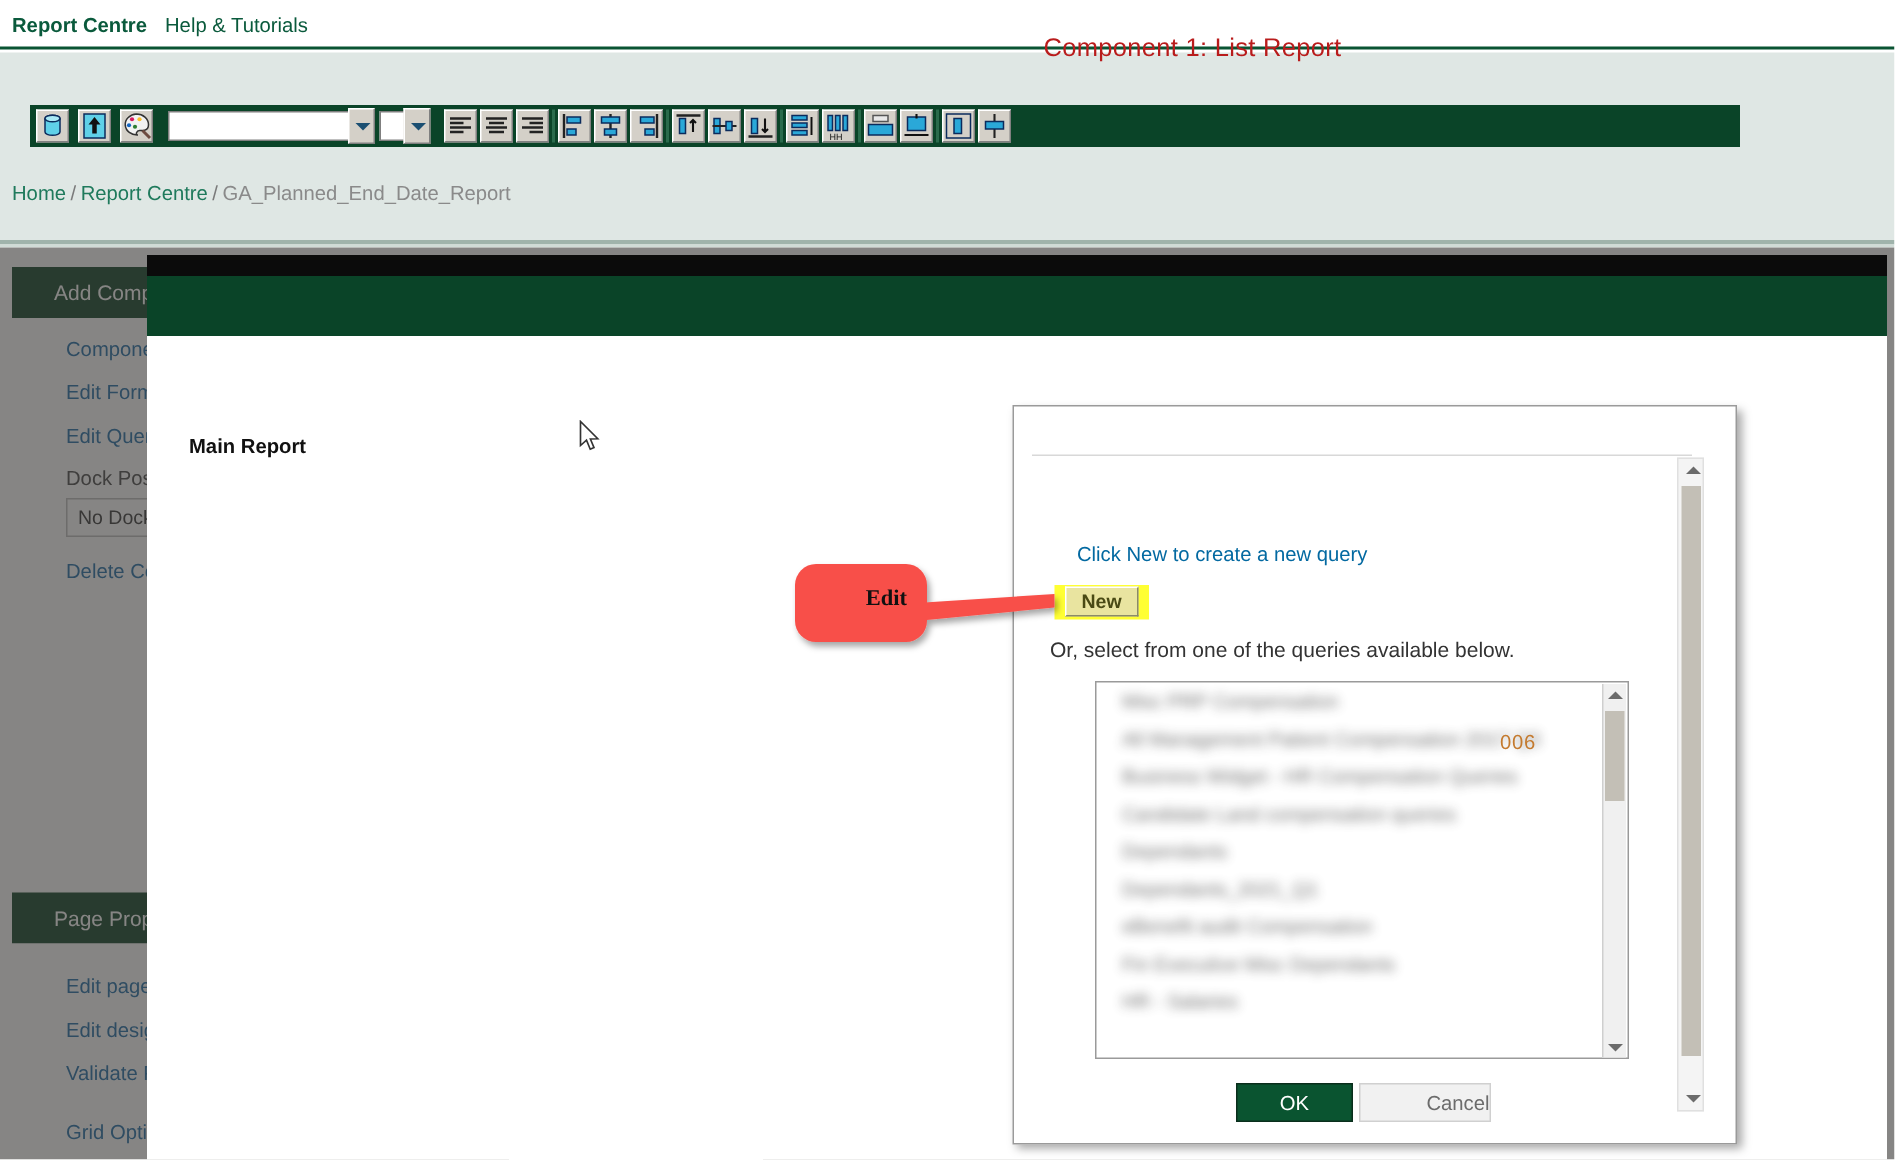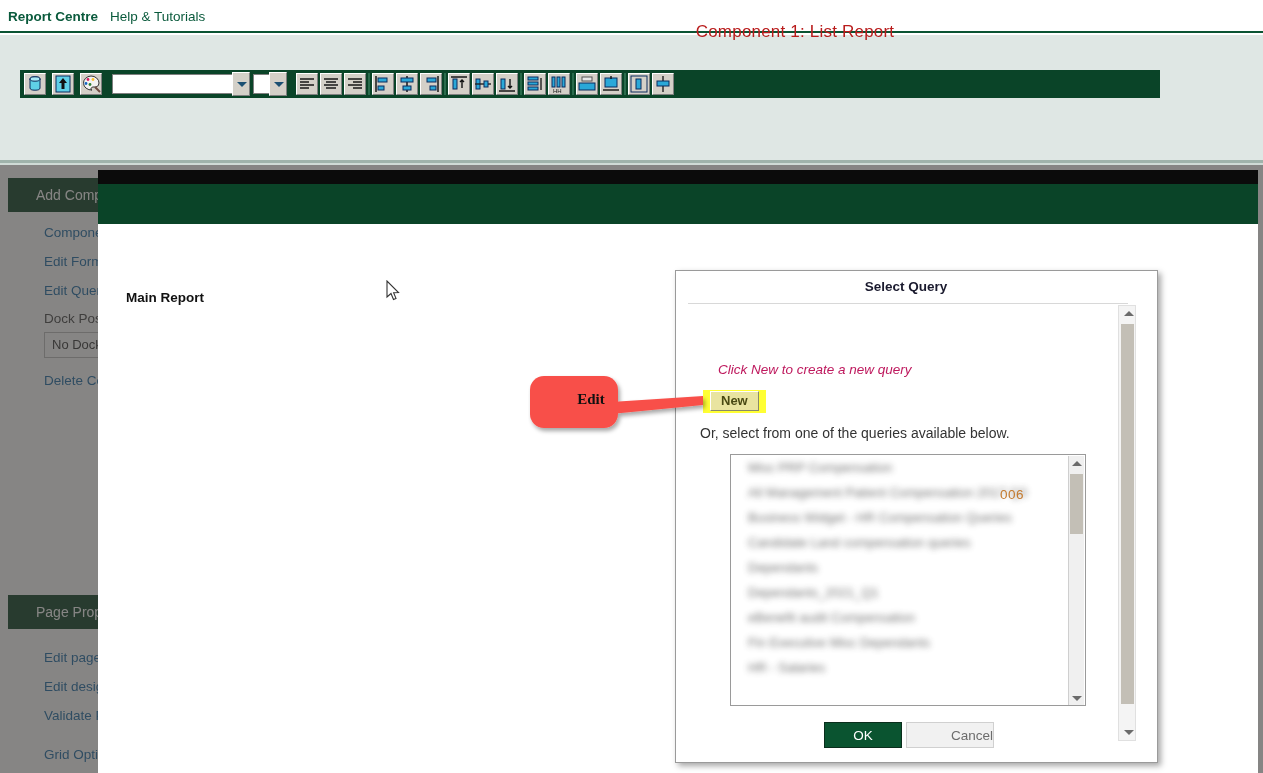--- a/index.html
+++ b/index.html
@@ -137,21 +137,21 @@
     position:absolute;left:0;top:8px;width:460px;text-align:center;
     font-size:13.5px;font-weight:bold;color:#1a1a2e;
   }
   #sq-rule{position:absolute;left:12px;top:32px;width:440px;height:1px;background:#d8d8d8;}
   #sq-tabs{position:absolute;left:32px;top:48px;font-size:13.5px;white-space:nowrap;}
   .sq-tab{color:#8d8d8d;margin-right:14px;display:inline-block;}
   .sq-tab.active{
     color:#0a6b2e;font-weight:bold;background:#ffff00;text-decoration:underline;
     padding:1px 3px;
   }
-  #sq-hint1{position:absolute;left:42px;top:91px;font-size:13.5px;color:#be185d;font-style:italic;}
+  #sq-hint1{position:absolute;left:42px;top:91px;font-size:13.5px;color:#0369a1;}
   #sq-new-wrap{
     position:absolute;left:27px;top:119px;background:#ffff33;padding:1px 7px 2px 7px;
   }
   #sq-new{
     display:inline-block;background:#e9e4a0;border-top:1px solid #ffffff;border-left:1px solid #ffffff;
     border-right:1px solid #8a8a6a;border-bottom:1px solid #8a8a6a;
     font-size:13px;font-weight:bold;color:#4a4a14;padding:1px 10px 2px 10px;
   }
   #sq-hint2{position:absolute;left:24px;top:154px;font-size:14px;color:#333;}
   #sq-list{
@@ -199,20 +199,23 @@
 </style>
 </head>
 <body>
 
 <div id="topnav">
   <div class="navitem" id="nav-report-centre">Report Centre</div>
   <div class="navitem" id="nav-help">Help &amp; Tutorials</div>
 </div>
 
 <div id="pageband">
+  <div id="breadcrumb">
+    <span class="crumb-link">Home</span><span class="sep">/</span><span class="crumb-link">Report Centre</span><span class="sep">/</span><span>GA_Planned_End_Date_Report</span>
+  </div>
   <div id="page-title">GA_Planned_End_Date_Report</div>
 </div>
 <div id="band-rule"></div>
 <div id="band-rule2"></div>
 
 <div id="pagebody"></div>
 
 <div id="sidebar">
   <div class="panel-header">Add Component</div>
   <div class="panel-body">
@@ -410,21 +413,20 @@
 
 <div id="main-report">Main Report</div>
 
 <div id="cursor">
   <svg width="16" height="22" viewBox="0 0 16 22">
     <path d="M1 1 L1 17 L5 13.5 L7.5 19.5 L10 18.4 L7.6 12.7 L12.5 12.5 Z" fill="#ffffff" stroke="#333" stroke-width="1.1"></path>
   </svg>
 </div>
 
 <div id="sq">
-  <div id="sq-title">Select Query</div>
   <div id="sq-rule"></div>
   <div id="sq-hint1">Click New to create a new query</div>
   <div id="sq-new-wrap">
     <span id="sq-new">New</span>
   </div>
   <div id="sq-hint2">Or, select from one of the queries available below.</div>
 
   <div id="sq-list">
     <div class="sq-item">Misc PRP Compensation</div>
     <div class="sq-item">All Management Patient Compensation 2017 Q3</div>

